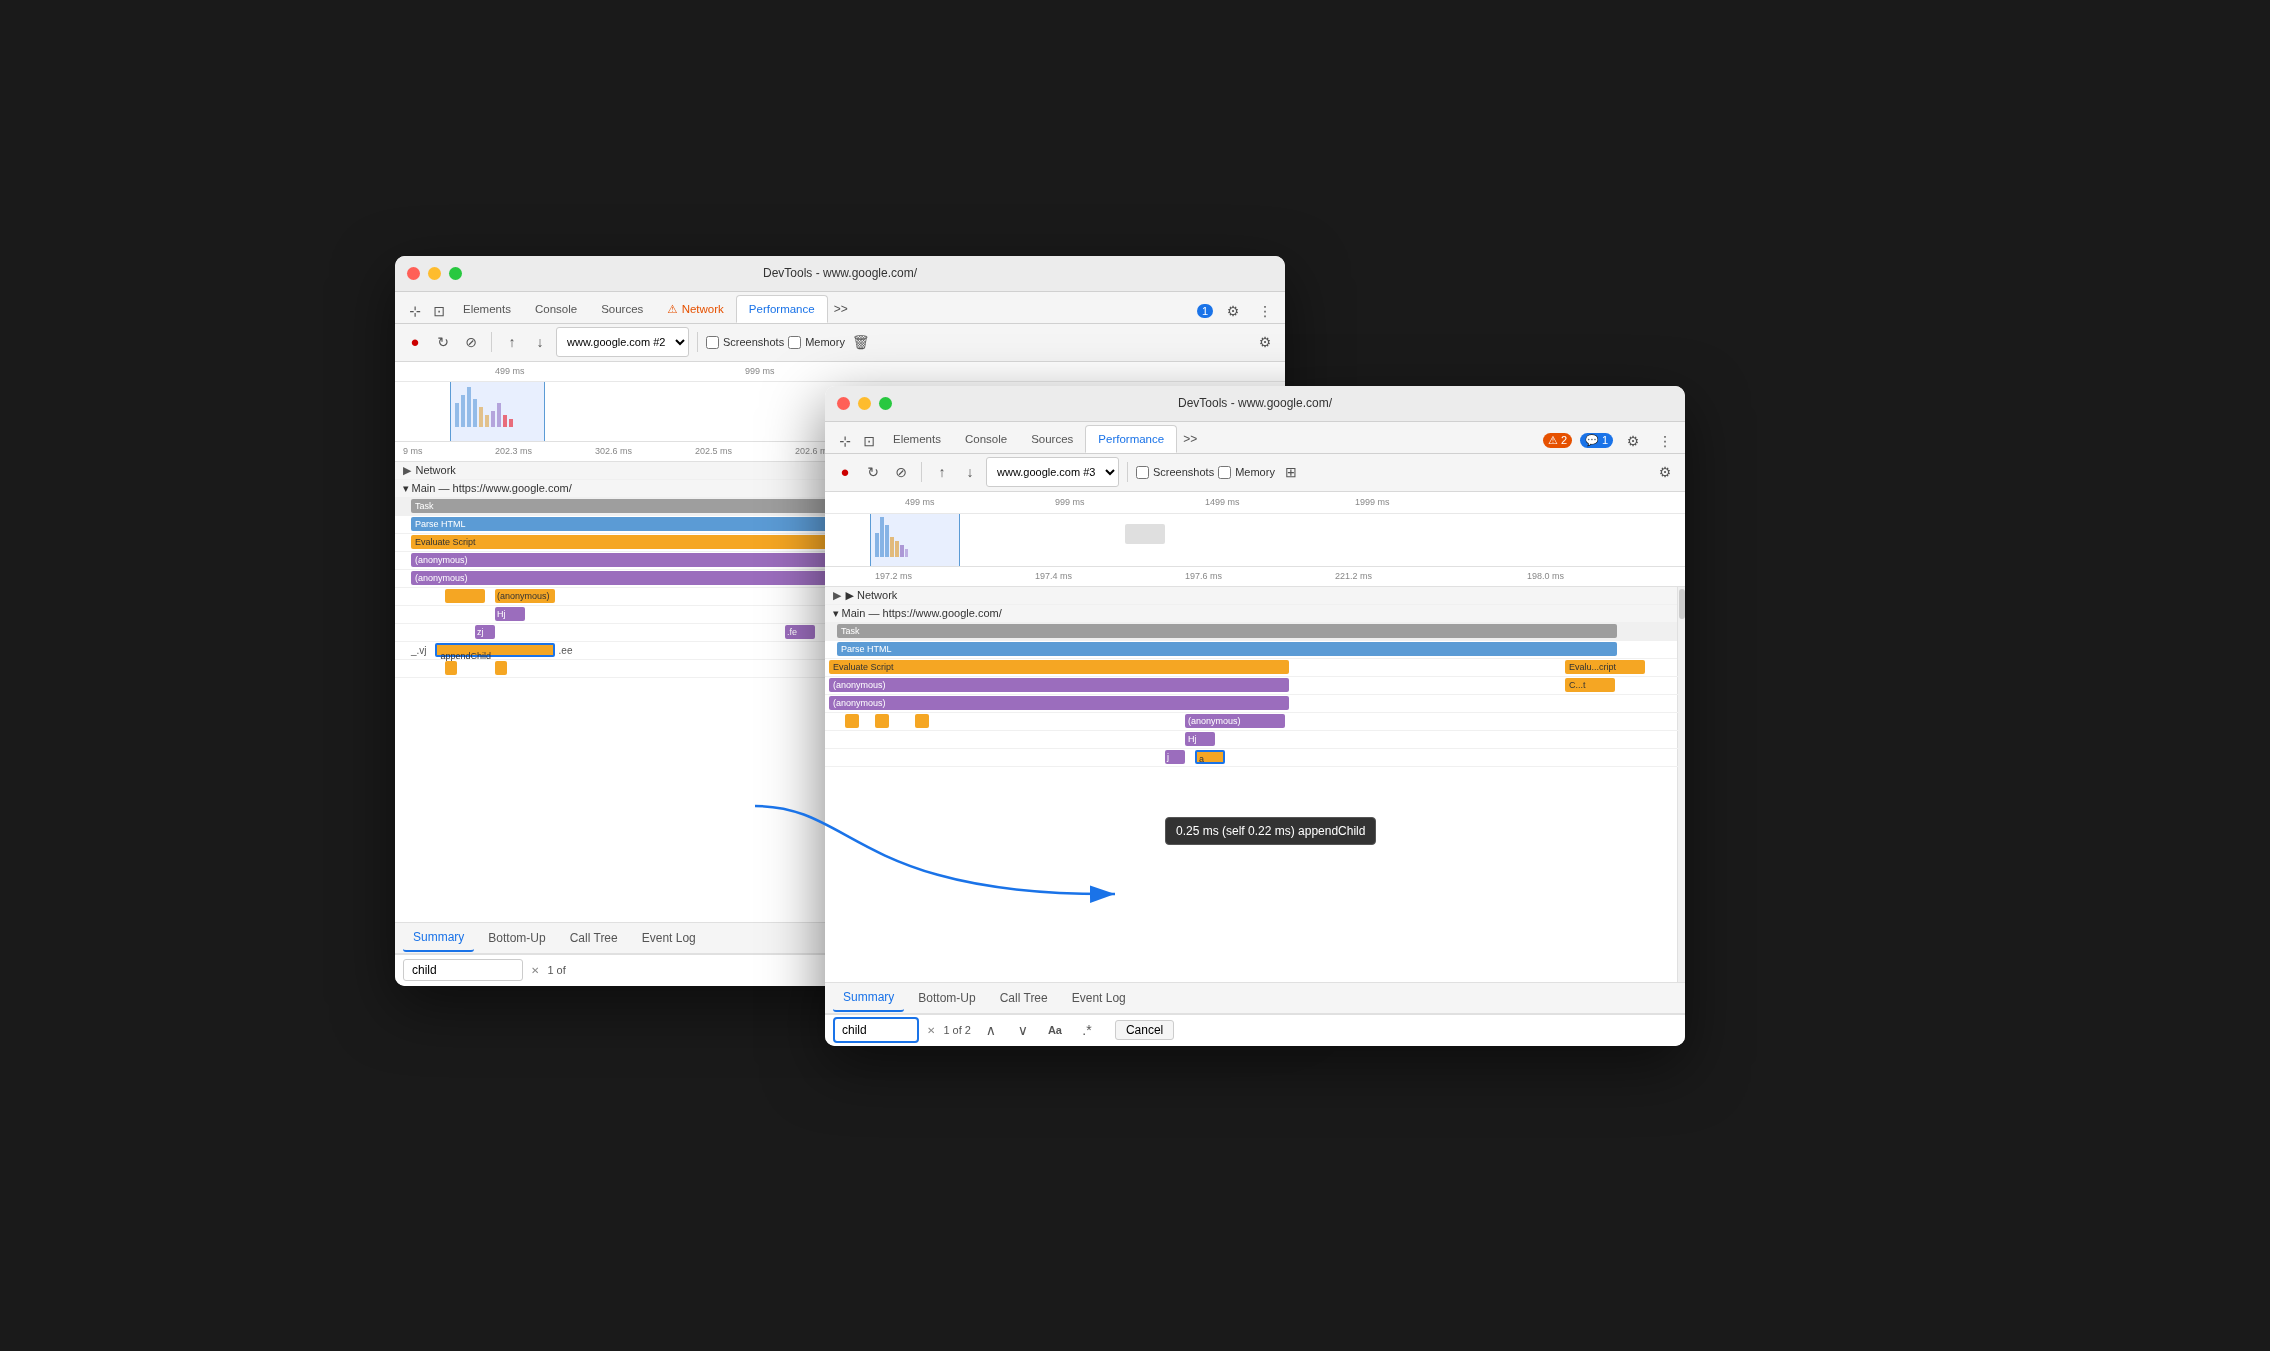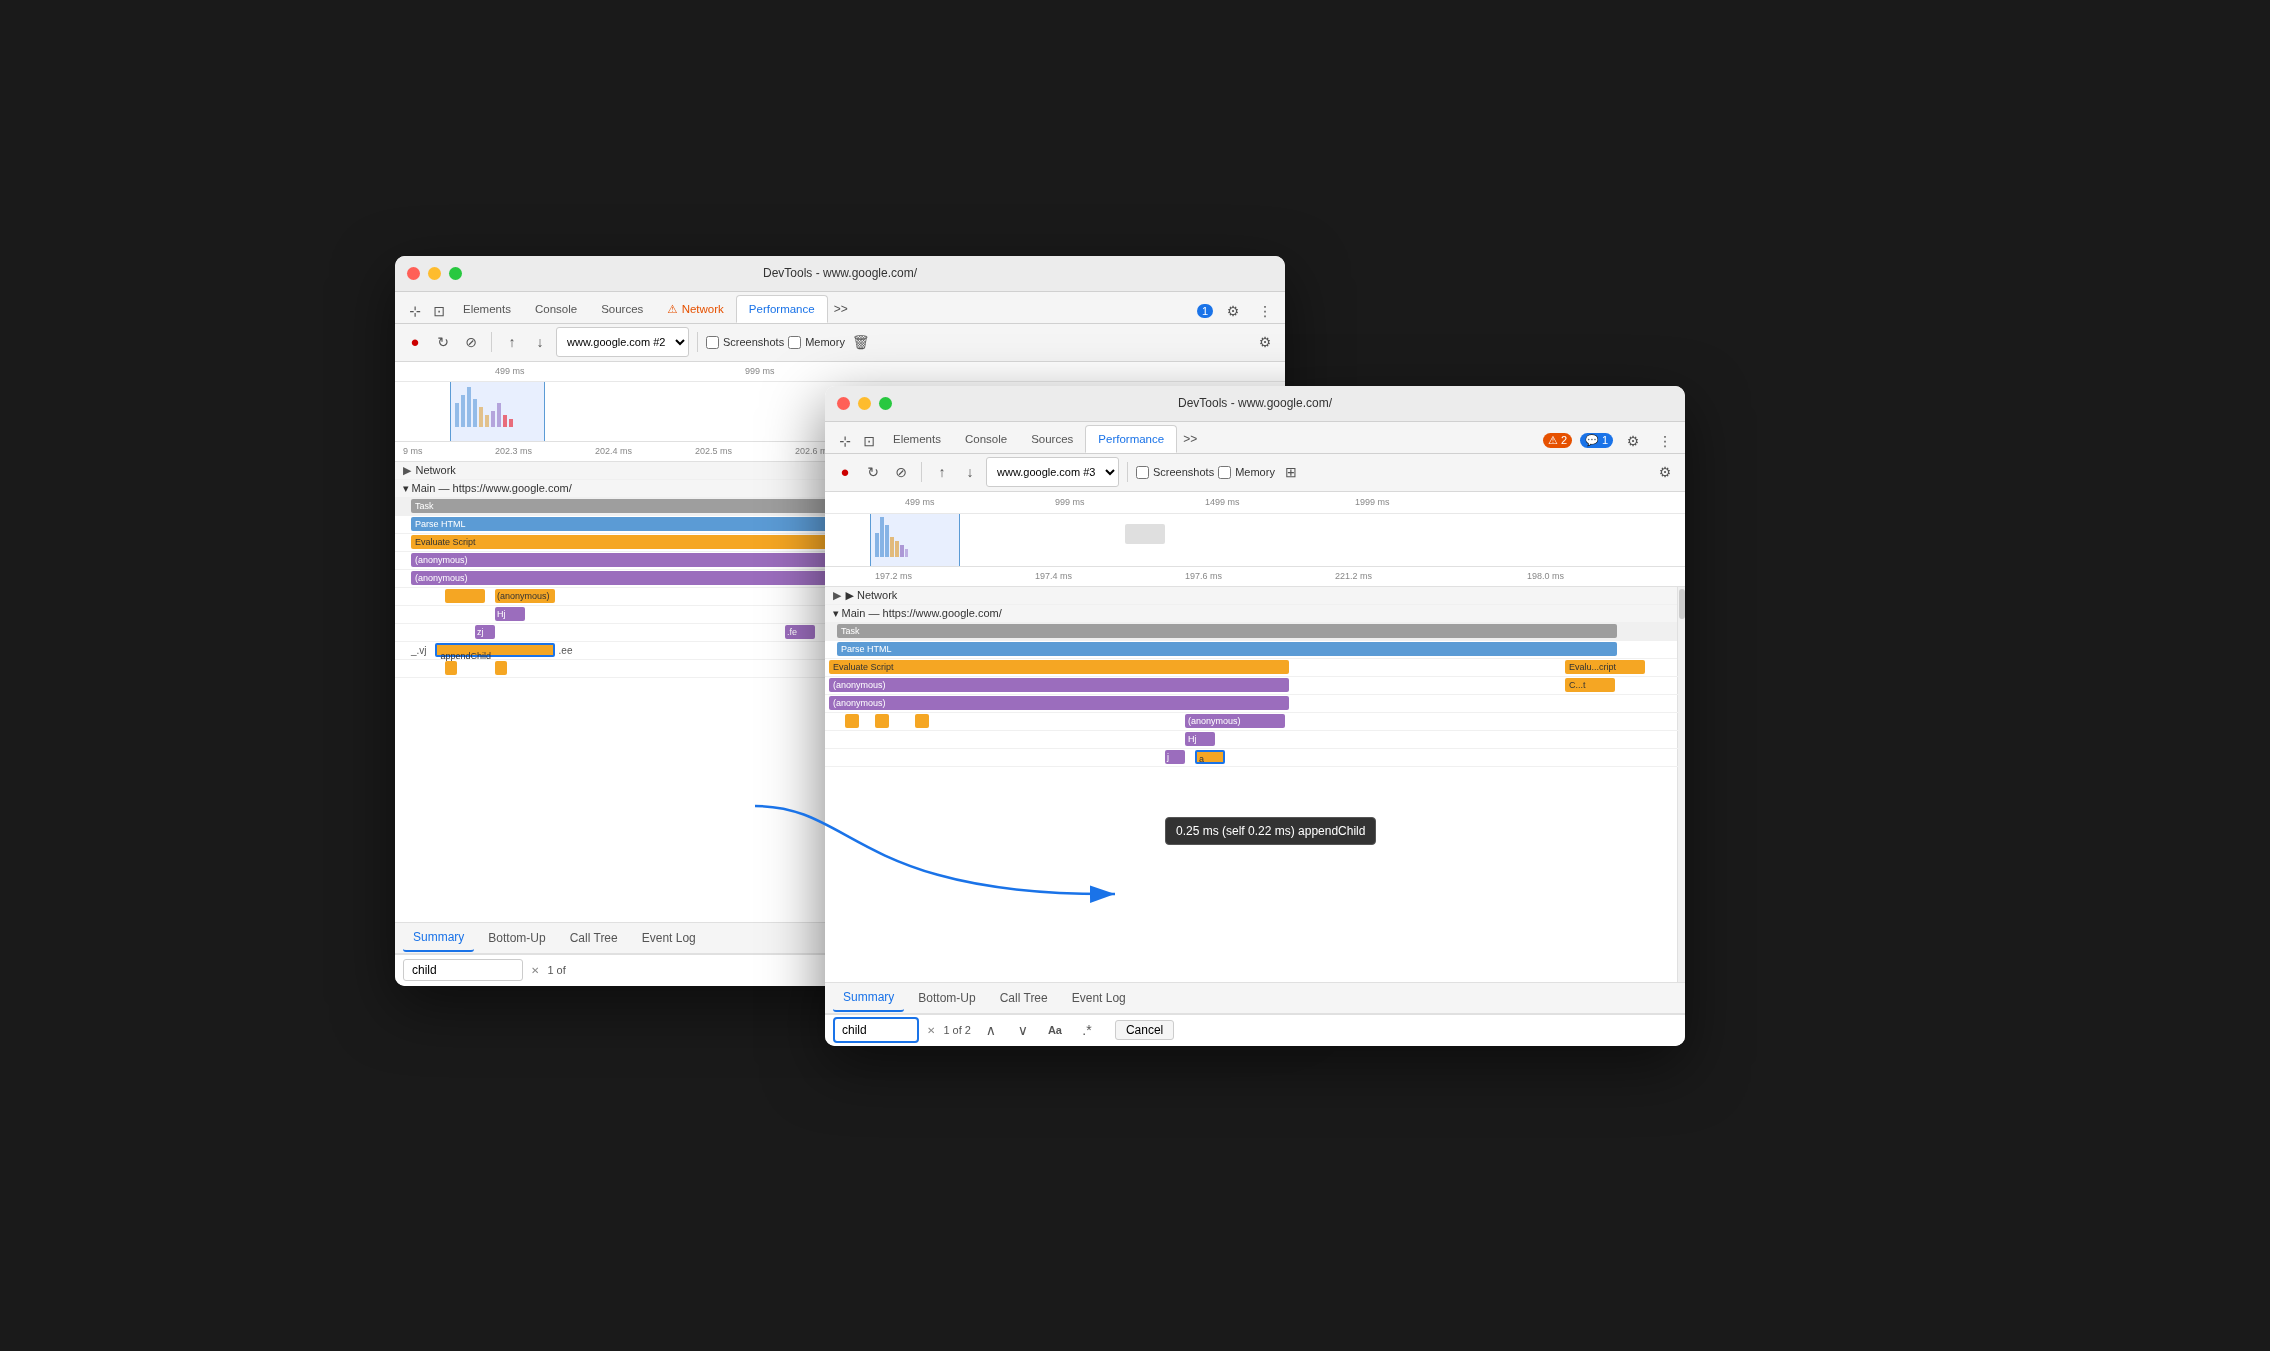--- a/index.html
+++ b/index.html
@@ -391,21 +391,21 @@
             </div>
           </div>
 
           <div style="position:absolute; left:55px; top:0; width:95px; height:100%; background:rgba(100,150,250,0.15); border-left:1px solid #5b9bd5; border-right:1px solid #5b9bd5;"></div>
         </div>
       </div>
 
       <div style="height:20px; background:#fff; border-bottom:1px solid #e0e0e0; display:flex; align-items:center; padding:0 8px; font-size:9px; color:#888; overflow:hidden; position:relative;">
         <span style="position:absolute; left:8px;">9 ms</span>
         <span style="position:absolute; left:100px;">202.3 ms</span>
-        <span style="position:absolute; left:200px;">202.4 ms</span>
+        <span style="position:absolute; left:200px;">302.6 ms</span>
         <span style="position:absolute; left:300px;">202.5 ms</span>
         <span style="position:absolute; left:400px;">202.6 ms</span>
         <span style="position:absolute; left:500px;">202.7</span>
       </div>
 
       <div class="content-area">
 
         <div class="flame-row section-header">
           <span class="arrow">▶</span>
           <span>Network</span>

